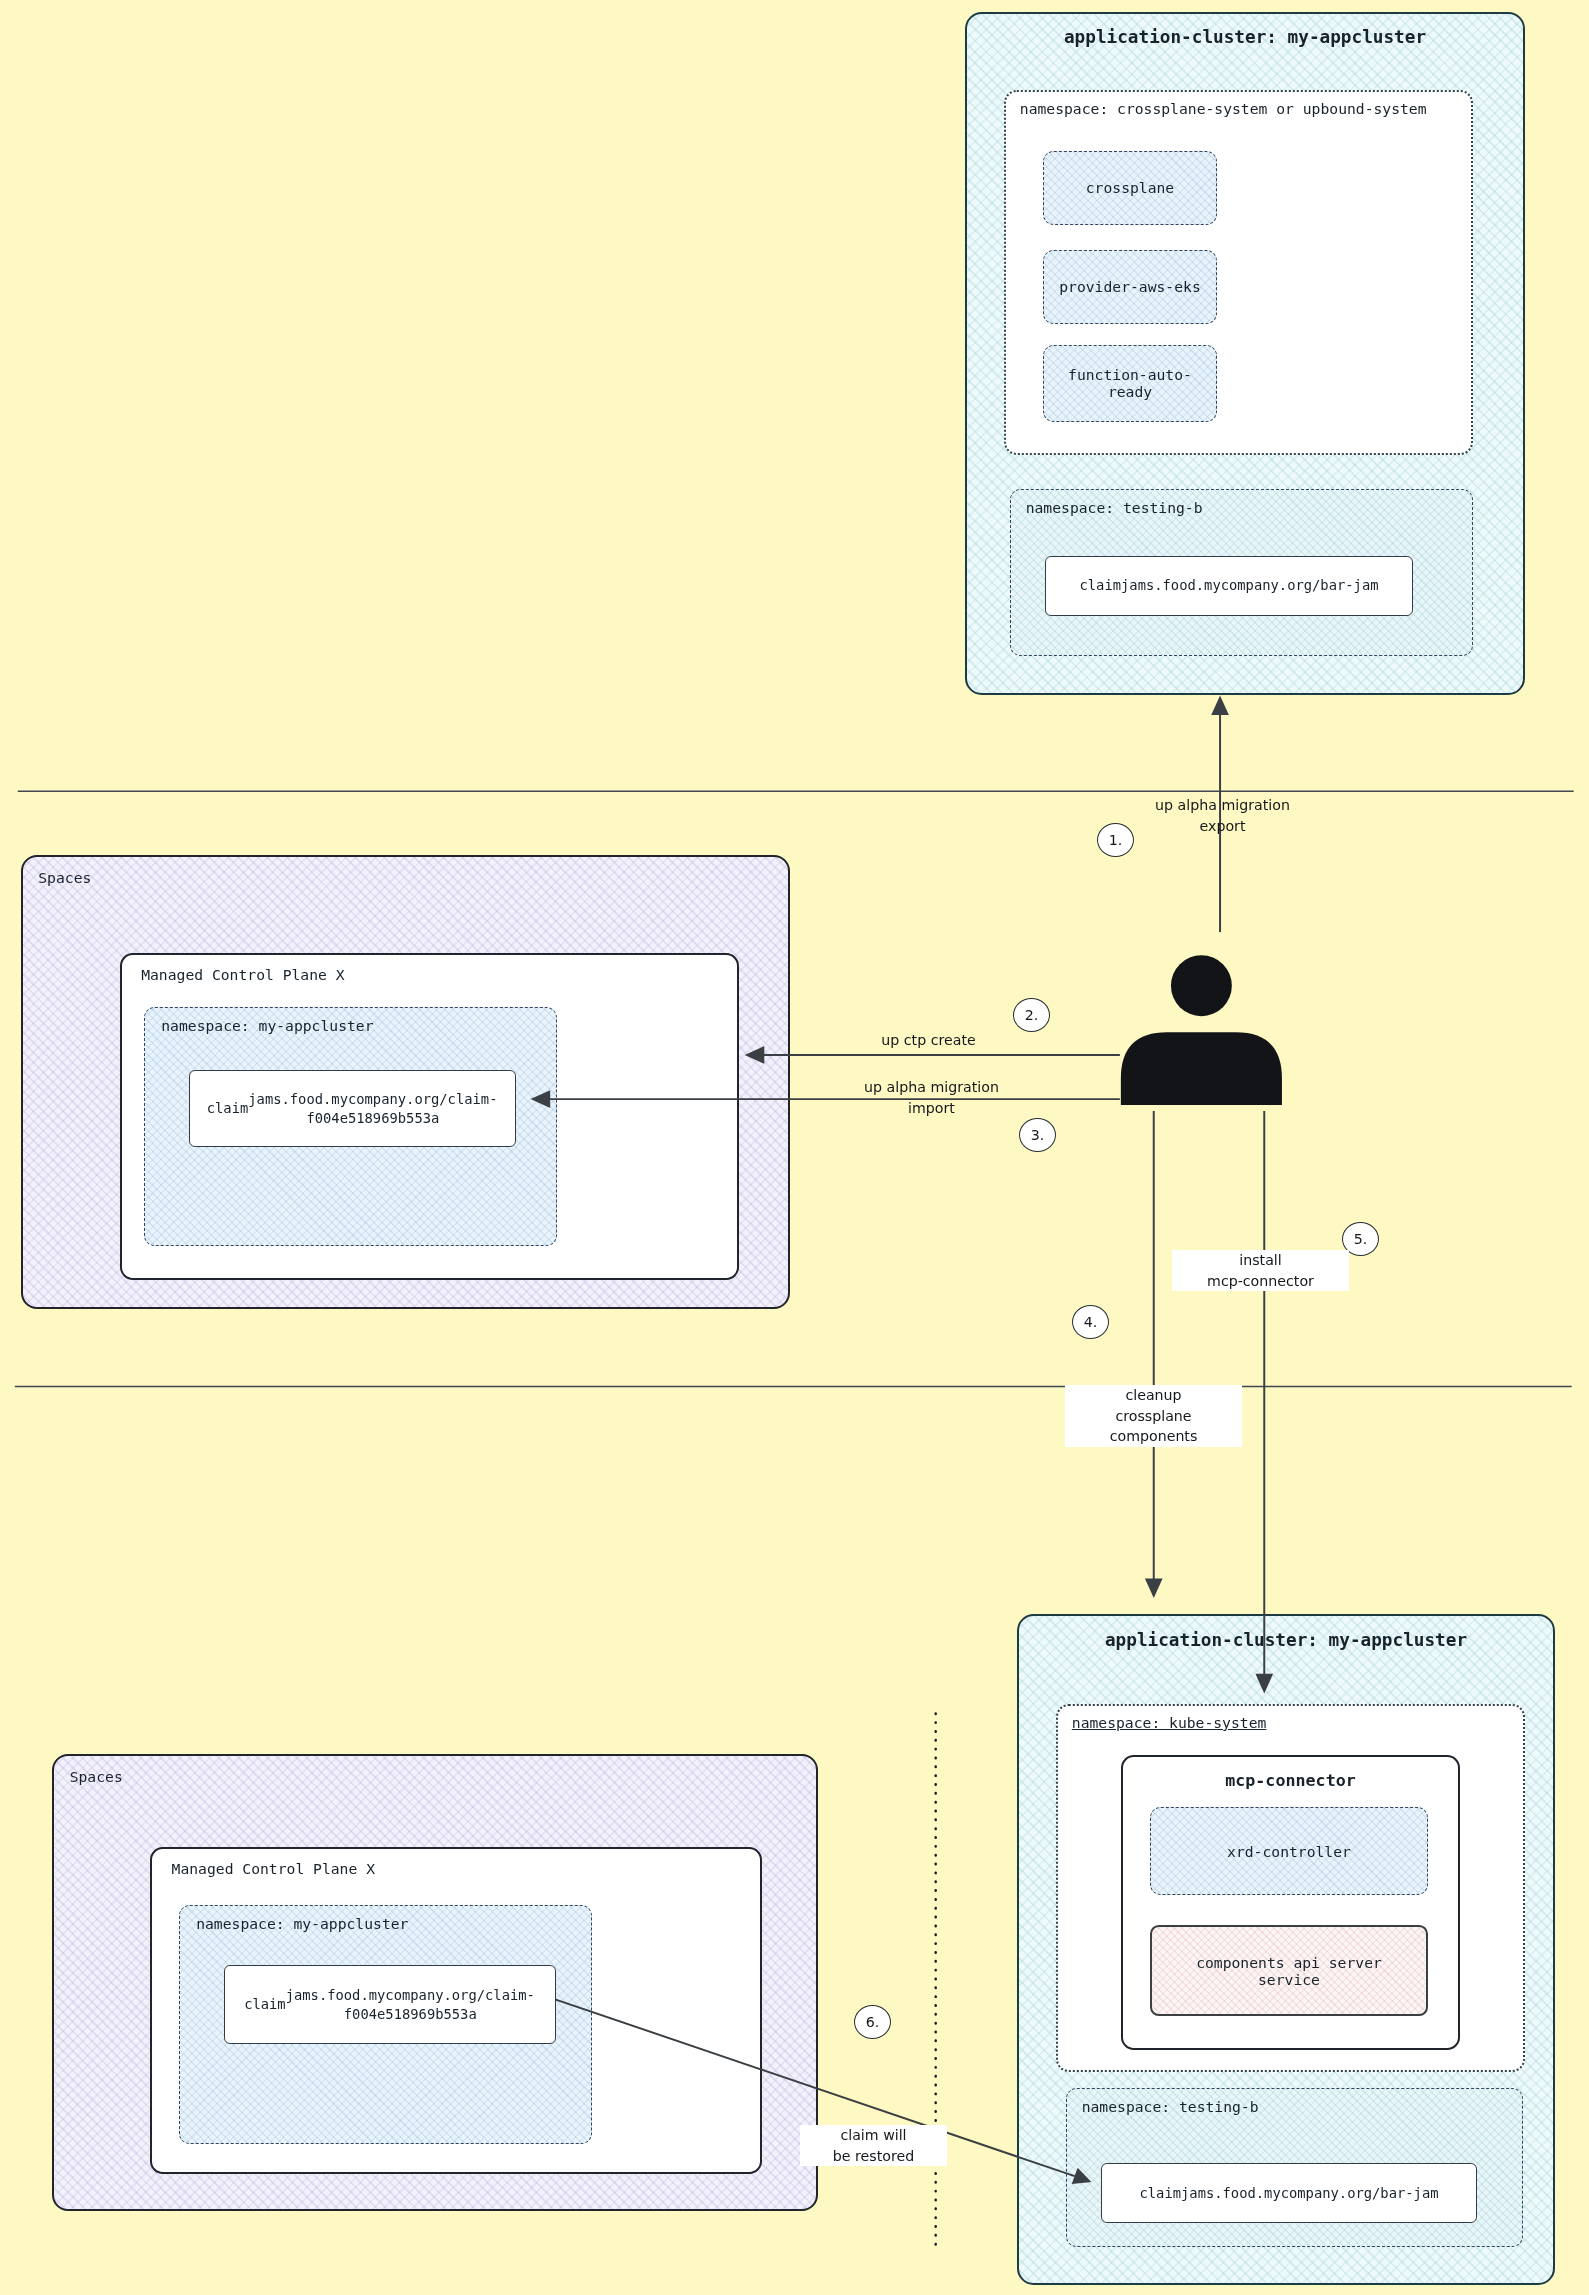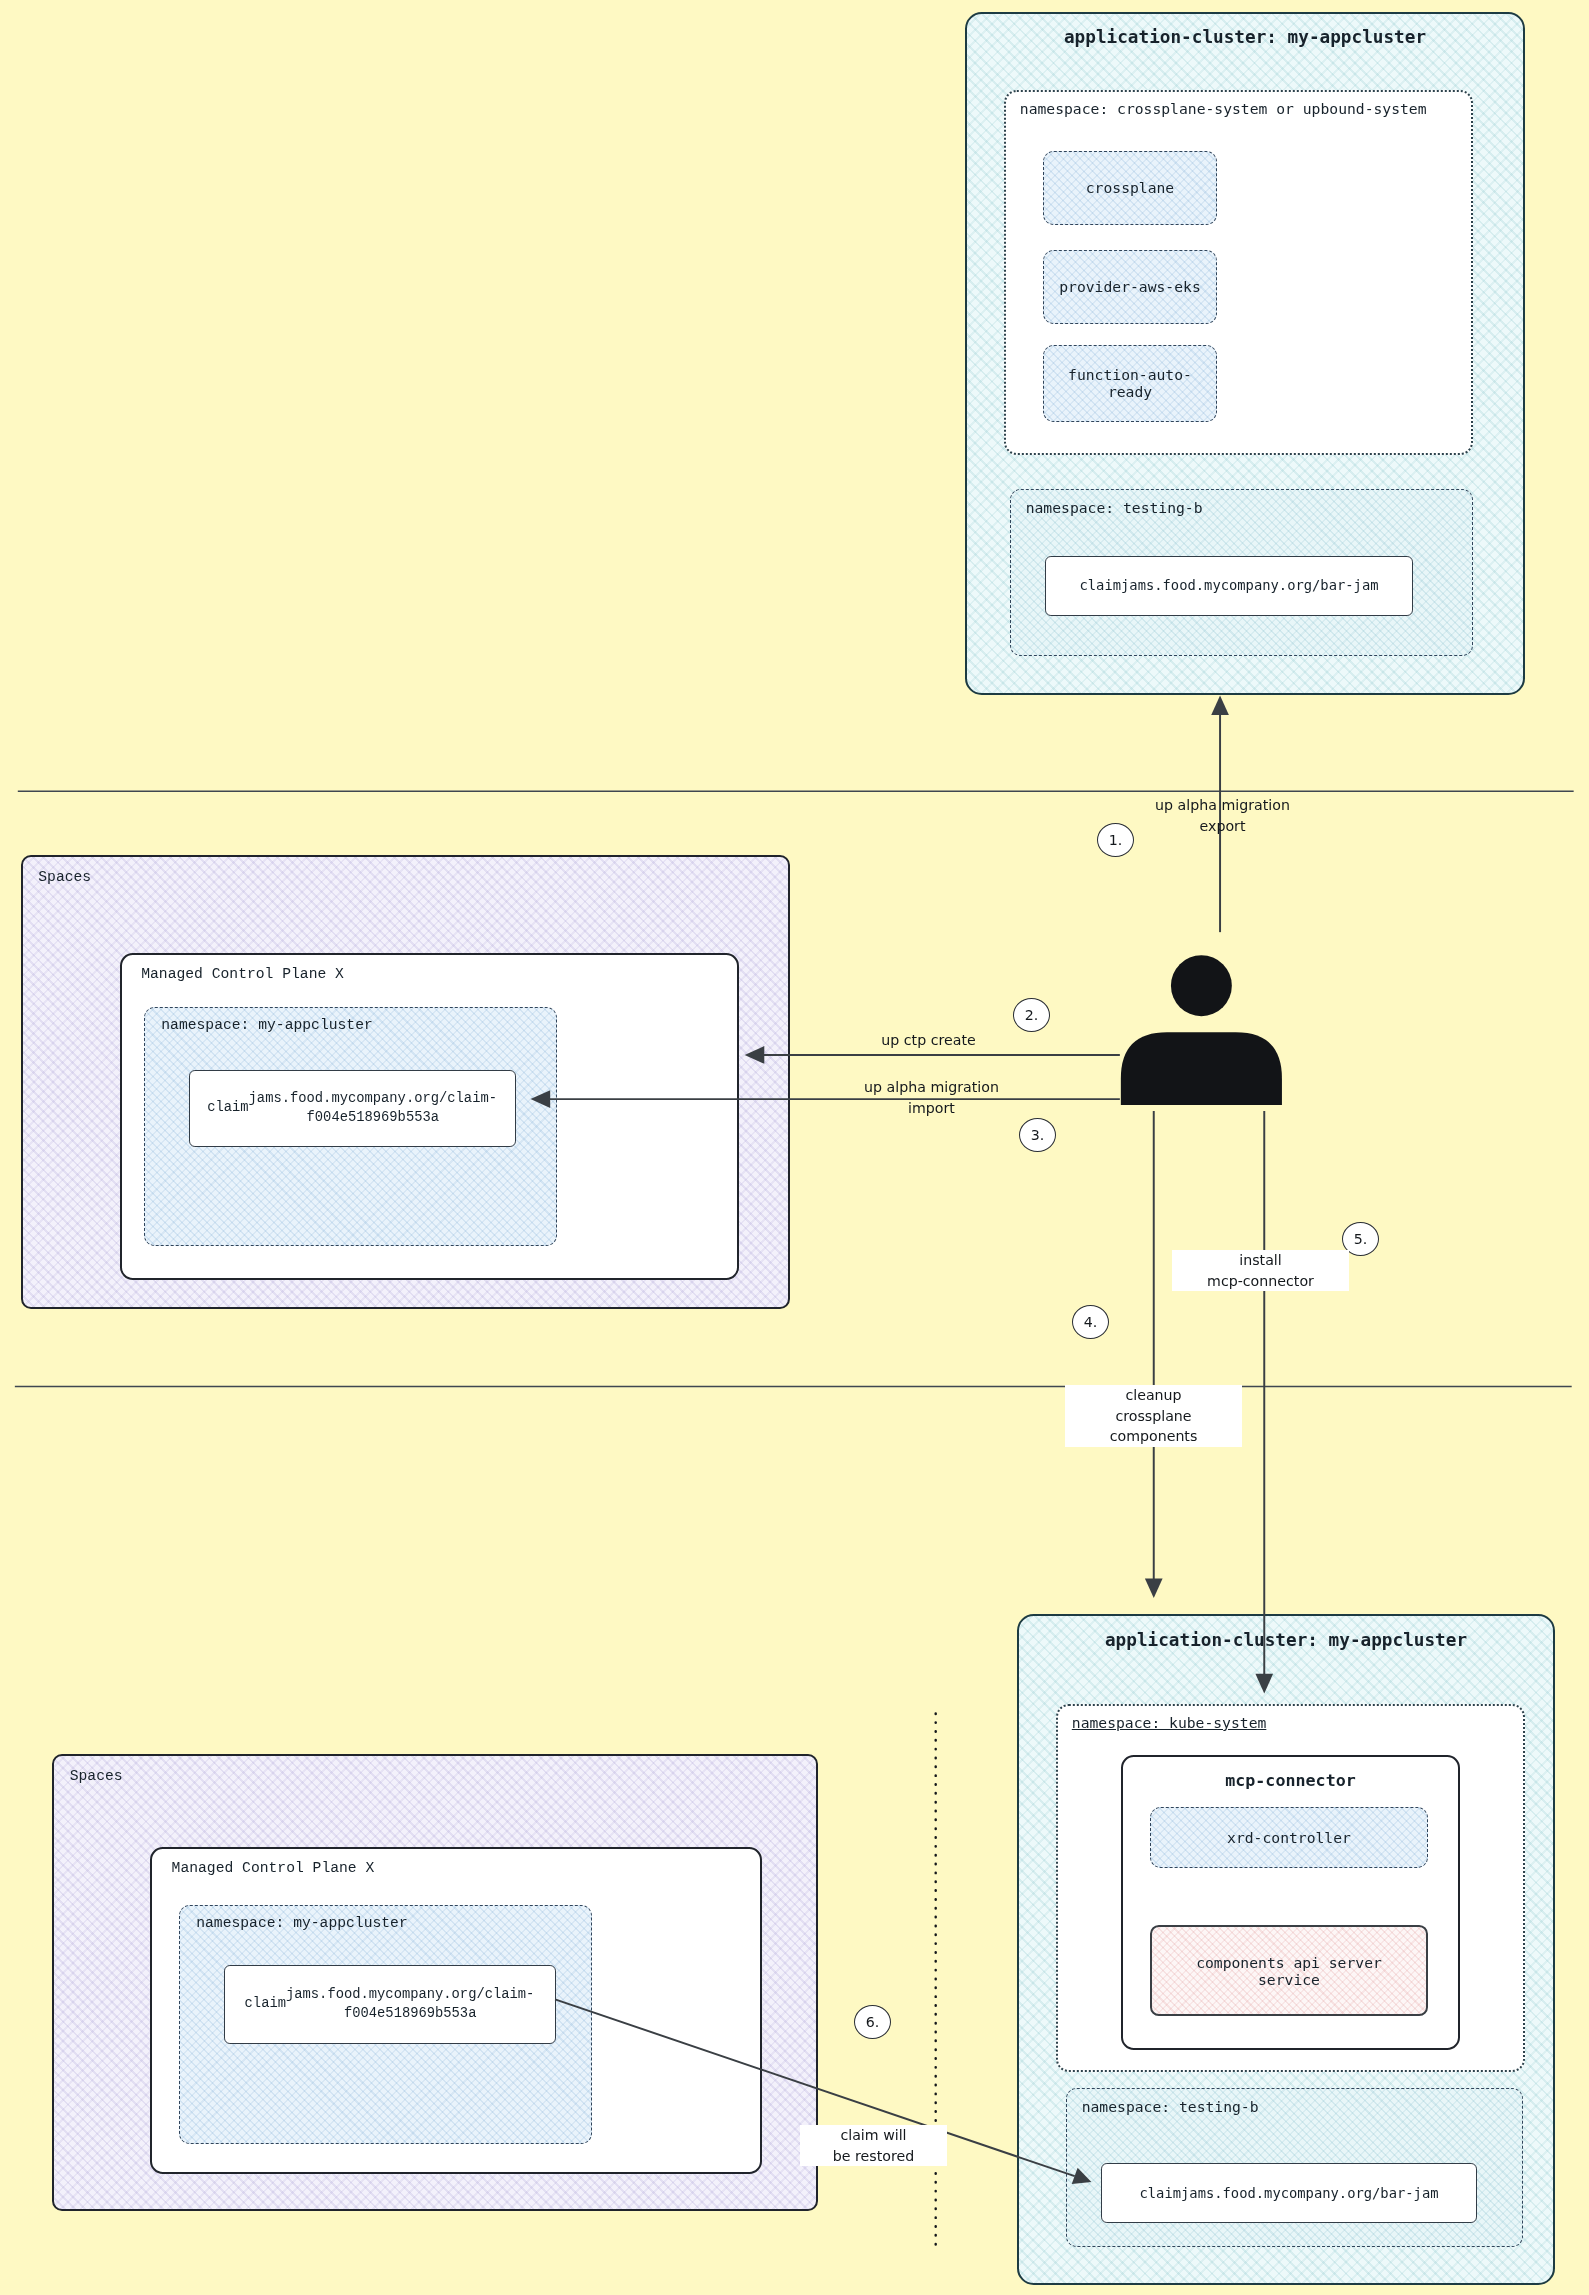--- a/index.html
+++ b/index.html
@@ -5,25 +5,25 @@
   * { box-sizing:border-box; margin:0; padding:0; }
   html,body { background:#ffffff; }
   body { font-family:"DejaVu Sans Mono","Liberation Mono",monospace; color:#17222b; }
   .canvas { position:relative; width:1589px; height:2295px; background:#fef9c3; overflow:hidden; }
   .abs { position:absolute; }
   .cluster { border:2px solid #1d3b42; border-radius:16.7px;
     background-color:#edf9fa;
     background-image:
       repeating-linear-gradient(45deg, rgba(76,166,173,0.14) 0 2px, transparent 2px 7.9px),
       repeating-linear-gradient(135deg, rgba(76,166,173,0.10) 0 2px, transparent 2px 7.9px); }
-  .spaces { border:2px solid #20242b; border-radius:10px;
+  .spaces { border:2px solid #20242b; border-radius:16px;
     background-color:#f3f1fb;
     background-image:
       repeating-linear-gradient(45deg, rgba(125,110,190,0.14) 0 2px, transparent 2px 6.9px),
-      repeating-linear-gradient(135deg, rgba(125,110,190,0.10) 0 2px, transparent 2px 6.9px); font-family: Liberation Mono, monospace; }
+      repeating-linear-gradient(135deg, rgba(125,110,190,0.10) 0 2px, transparent 2px 6.9px); }
   .dottedbox { border:2px dotted #2c424c; border-radius:12.8px; background:#ffffff; }
   .dashedbox { border:1.5px dashed #30445a; border-radius:10.8px; }
   .bluehatch { background-color:#e9f3fb;
     background-image:
       repeating-linear-gradient(45deg, rgba(90,150,200,0.16) 0 1.5px, transparent 1.5px 5.9px),
       repeating-linear-gradient(135deg, rgba(90,150,200,0.12) 0 1.5px, transparent 1.5px 5.9px); }
   .cyanhatch { background-color:#e8f6f8;
     background-image:
       repeating-linear-gradient(45deg, rgba(80,160,180,0.15) 0 1.5px, transparent 1.5px 5.9px),
       repeating-linear-gradient(135deg, rgba(80,160,180,0.11) 0 1.5px, transparent 1.5px 5.9px); }
@@ -107,21 +107,21 @@
     </div>
   </div>
 
   <div class="abs cluster" style="left:1017px; top:1614px; width:538px; height:671px;">
     <div class="title" style="margin-top:13.8px;">application-cluster: my-appcluster</div>
 
     <div class="abs dottedbox" style="left:37px; top:88px; width:469px; height:368px;text-decoration:underline;">
       <div class="boxlabel" style="margin:7.9px 0 0 13.8px;">namespace: kube-system</div>
       <div class="abs roundwhite" style="left:63px; top:49px; width:339px; height:295px;">
         <div class="subtitle" style="margin-top:12.8px;">mcp-connector</div>
-        <div class="abs dashedbox bluehatch centered boxlabel" style="left:27px; top:50px; width:278px; height:61px;">xrd-controller</div>
+        <div class="abs dashedbox bluehatch centered boxlabel" style="left:27px; top:50px; width:278px; height:88px;">xrd-controller</div>
         <div class="abs pinkhatch centered boxlabel prelines" style="left:27px; top:168px; width:278px; height:91px;">components api server
 service</div>
       </div>
     </div>
 
     <div class="abs dashedbox cyanhatch" style="left:47px; top:472px; width:457px; height:159px;">
       <div class="boxlabel" style="margin:8.8px 0 0 14.7px;">namespace: testing-b</div>
       <div class="abs whitebox col claimtext" style="left:34px; top:74px; width:376px; height:60px;">
         <div>claim</div>
         <div class="prelines">jams.food.mycompany.org/bar-jam</div>

